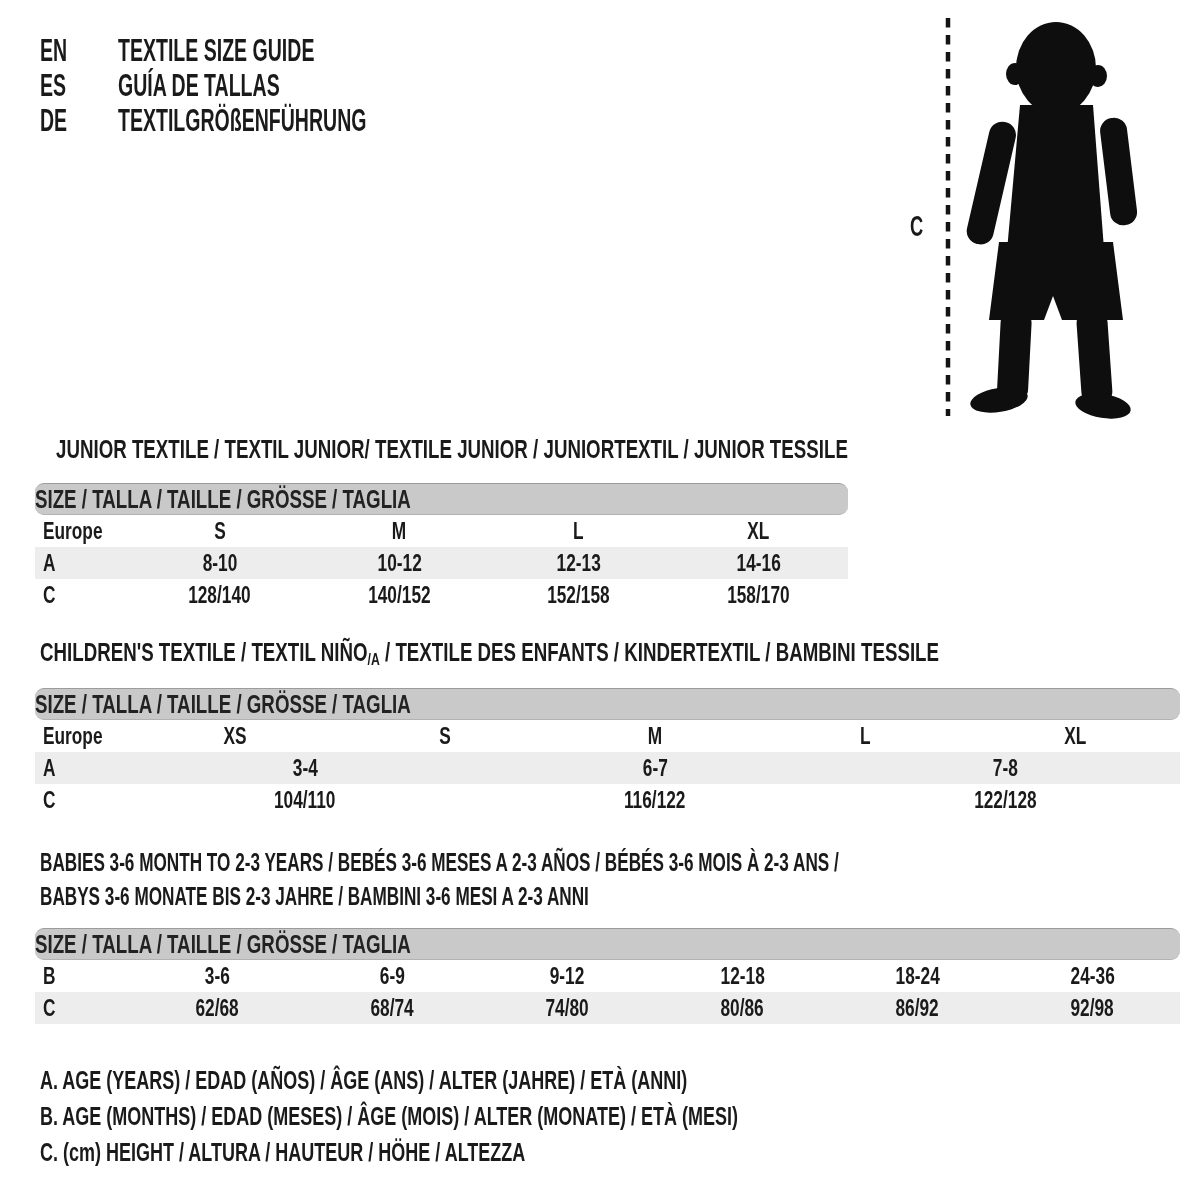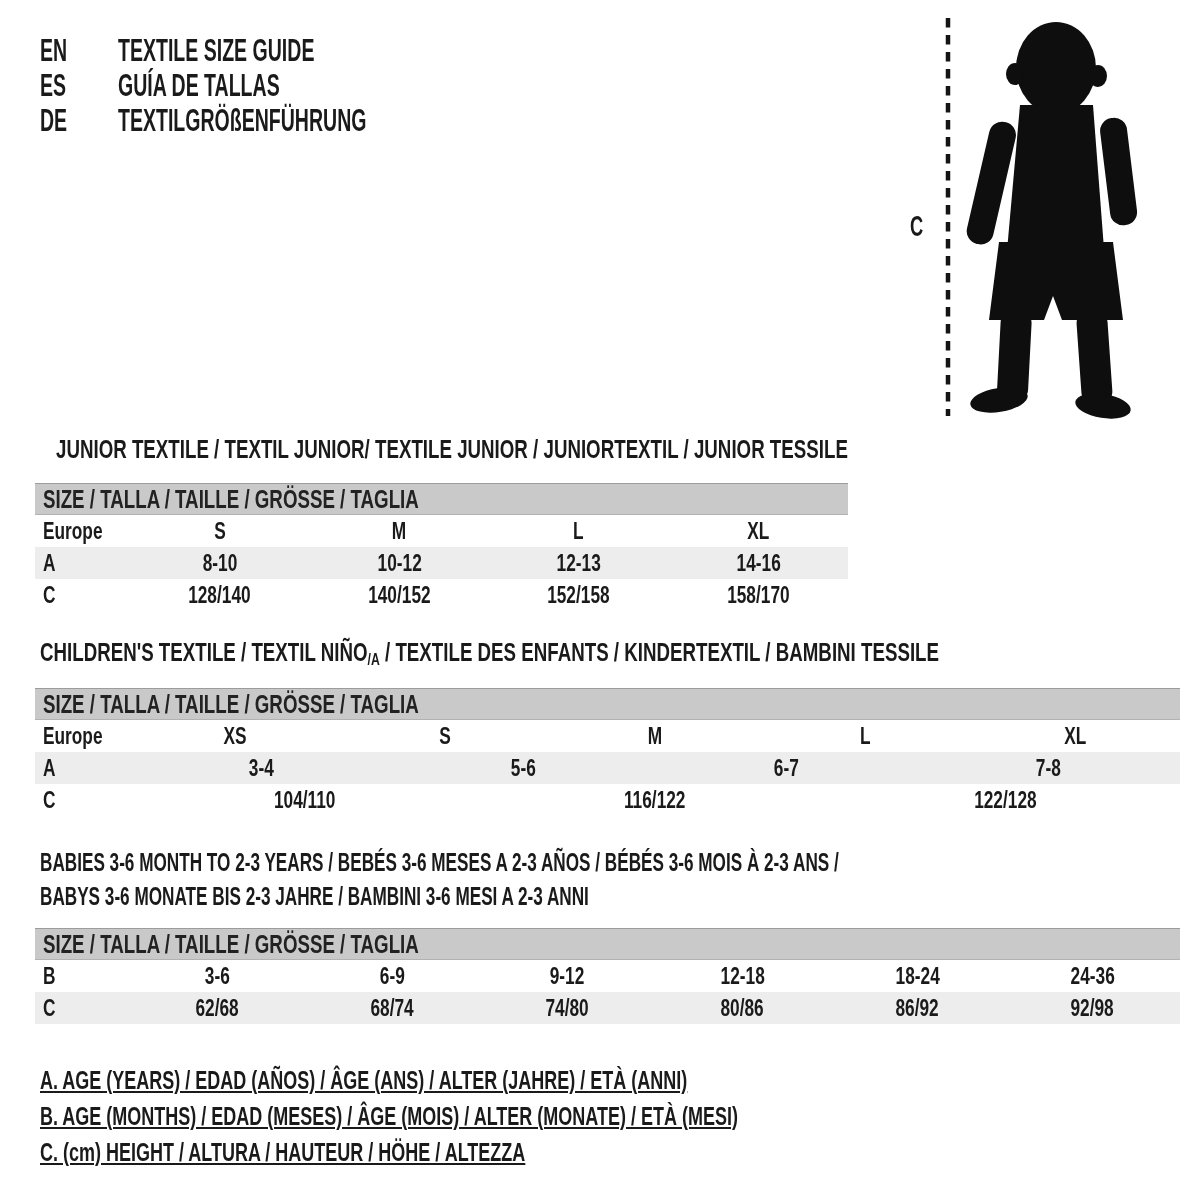--- a/index.html
+++ b/index.html
@@ -20,29 +20,29 @@
 
   
   .lang-row { height:35px; display:flex; align-items:center; }
   .lang-code { width:78px; }
 
   
   .table { position:absolute; }
   .band {
     height:32px; background:#c9c9c9;
     border-top:1px solid #9c9c9c; border-bottom:1px solid #b2b2b2;
-    display:flex; align-items:center; padding-left:8px; box-sizing:border-box;
+    display:flex; align-items:center; box-sizing:border-box;border-radius:9px;
   }
   .trow { height:32px; display:flex; }
   .trow.shade { background:#ededed; }
   .tcell { flex:1; display:flex; align-items:center; justify-content:center; }
   .tcell.label { flex:0 0 95px; justify-content:flex-start; padding-left:8px; box-sizing:border-box; }
 
   
-  .legend-line { height:36px; display:flex; align-items:center;text-decoration:underline; }
+  .legend-line { height:36px; display:flex; align-items:center; }
   
   .bh-line { height:34px; display:flex; align-items:center; }
 </style>
 </head>
 <body>
 
 <div class="canvas">
 
   <div class="abs" style="left:40px; top:33px;">
     <div class="lang-row">
@@ -165,23 +165,20 @@
         </div>
     </div>
     <div class="trow shade">
       <div class="tcell label">
           <span class="cx cx-tl">A</span>
         </div>
       <div class="tcell">
           <span class="cx cx-t">3-4</span>
         </div>
       <div class="tcell">
-          <span class="cx cx-t">5-6</span>
-        </div>
-      <div class="tcell">
           <span class="cx cx-t">6-7</span>
         </div>
       <div class="tcell">
           <span class="cx cx-t">7-8</span>
         </div>
     </div>
     <div class="trow">
       <div class="tcell label">
           <span class="cx cx-tl">C</span>
         </div>

